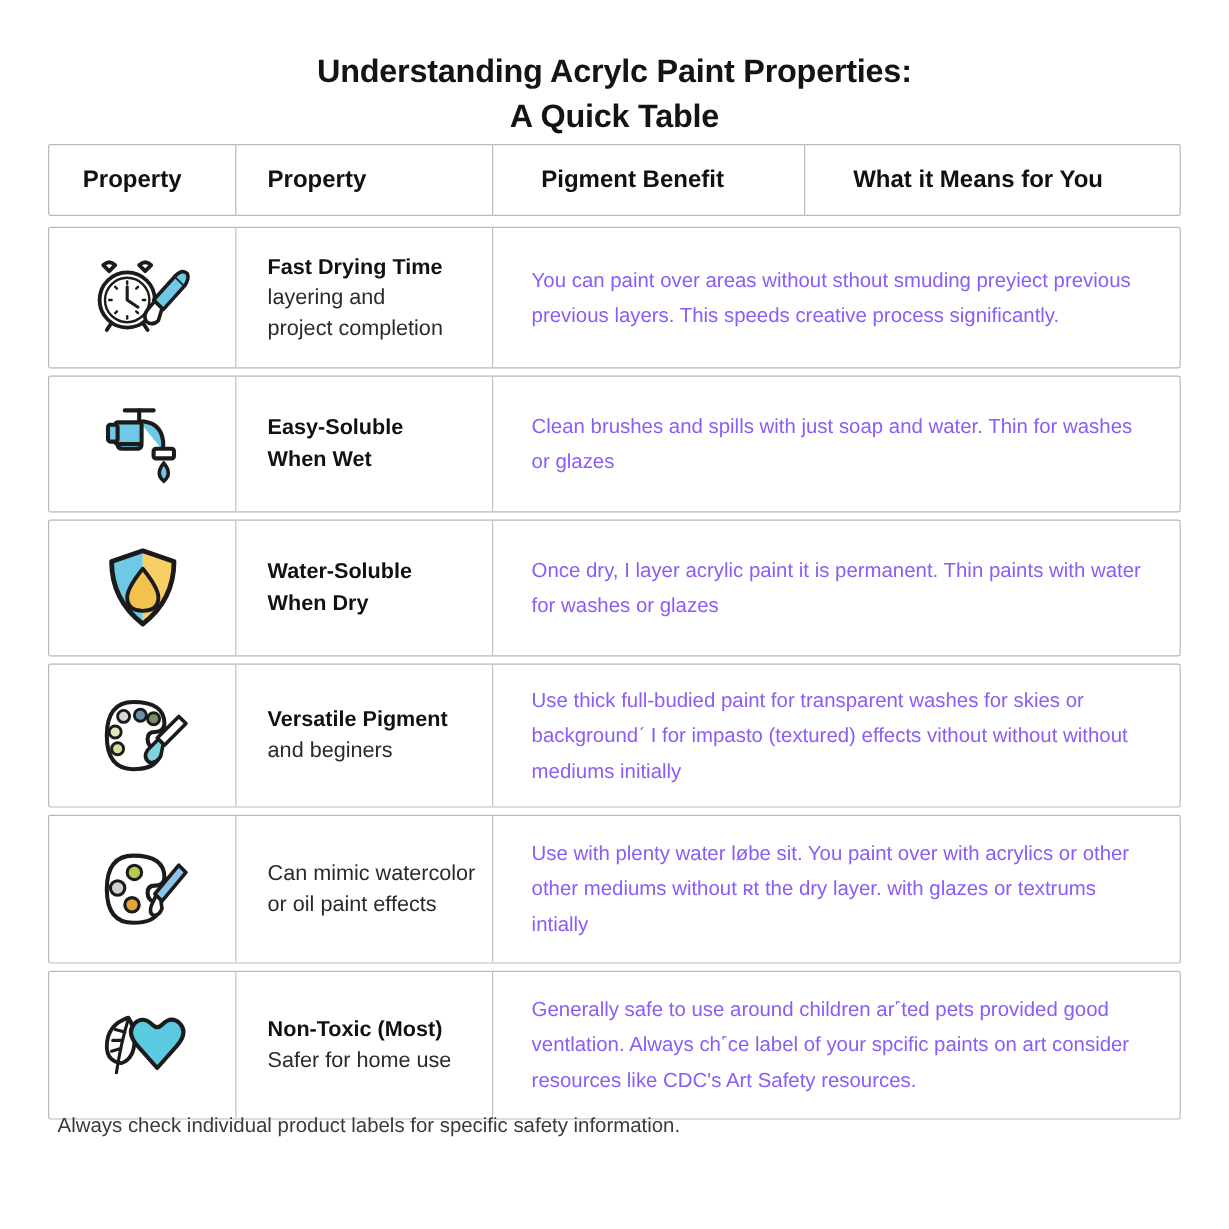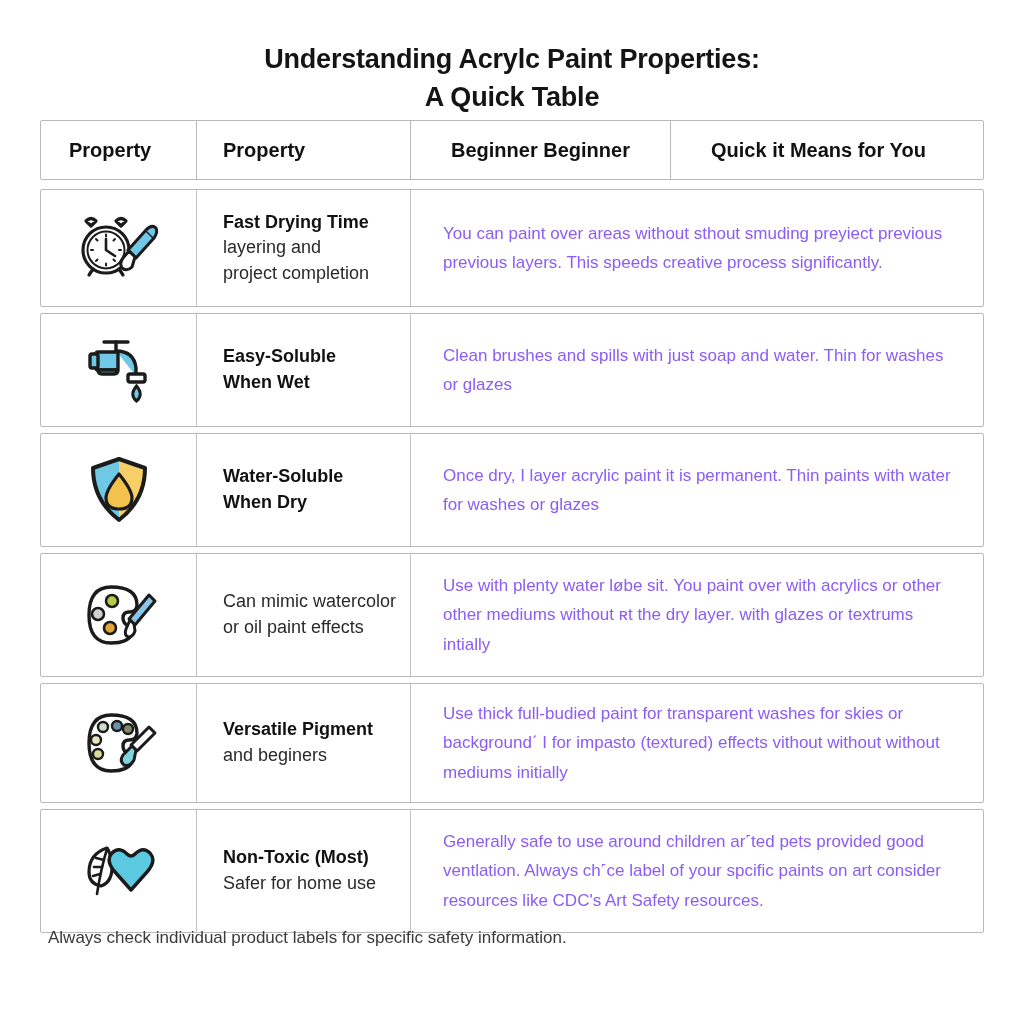--- a/index.html
+++ b/index.html
@@ -182,24 +182,24 @@
   <div class="table">
 
     <div class="row header-row">
       <div class="cell h-icon">
         <span class="h-text">Property</span>
       </div>
       <div class="cell h-prop">
         <span class="h-text">Property</span>
       </div>
       <div class="cell h-benefit">
-        <span class="h-text">Beginner Beginner</span>
+        <span class="h-text">Pigment Benefit</span>
       </div>
       <div class="cell h-means">
-        <span class="h-text">Quick it Means for You</span>
+        <span class="h-text">What it Means for You</span>
       </div>
     </div>
 
     <div class="row r1">
       <div class="cell c-icon">
         <span class="icon-wrap">
           <svg width="82" height="72" viewBox="0 0 82 72">
             <g fill="none" stroke="#1b1b1b" stroke-width="3.2" stroke-linecap="round" stroke-linejoin="round">
               <path d="M13 14 L8 9 M13 14 L18 9 M8 9 Q13 4 18 9"></path>
               <path d="M43 14 L38 9 M43 14 L48 9 M38 9 Q43 4 48 9"></path>
@@ -289,46 +289,20 @@
         <div class="prop-stack">
           <div class="prop-title">Water-Soluble<br>When Dry</div>
           <div class="prop-sub"></div>
         </div>
       </div>
       <div class="cell c-desc">
         <div class="desc-text">Once dry, I layer acrylic paint it is permanent. Thin paints with water for washes or glazes</div>
       </div>
     </div>
 
-    <div class="row r4">
-      <div class="cell c-icon">
-        <span class="icon-wrap">
-          <svg width="80" height="72" viewBox="0 0 80 72">
-            <path d="M32 8 Q58 8 58 26 Q58 33 50 33 Q44 33 44 39 Q44 45 50 47 Q55 49 53 55 Q49 64 32 64 Q10 64 10 36 Q10 8 32 8 Z" fill="#ffffff" stroke="#1b1b1b" stroke-width="3.4" stroke-linejoin="round"></path>
-            <circle cx="33" cy="22" r="6" fill="#b5cc49" stroke="#1b1b1b" stroke-width="2.6"></circle>
-            <circle cx="19" cy="35" r="6" fill="#cfd2cc" stroke="#1b1b1b" stroke-width="2.6"></circle>
-            <circle cx="31" cy="49" r="6" fill="#e0a43a" stroke="#1b1b1b" stroke-width="2.6"></circle>
-            <g>
-              <path d="M70 16 L76 22 L56 46 L50 40 Z" fill="#8ac4e8" stroke="#1b1b1b" stroke-width="3" stroke-linejoin="round"></path>
-              <path d="M55 45 L51 41 L47 50 Q45 56 49 58 Q54 58 56 52 Z" fill="#ffffff" stroke="#1b1b1b" stroke-width="3" stroke-linejoin="round"></path>
-            </g>
-          </svg>
-        </span>
-      </div>
-      <div class="cell c-prop">
-        <div class="prop-stack">
-          <div class="prop-title"></div>
-          <div class="prop-sub">Can mimic watercolor<br>or oil paint effects</div>
-        </div>
-      </div>
-      <div class="cell c-desc">
-        <div class="desc-text">Use with plenty water løbe sit. You paint over with acrylics or other other mediums without ʀt the dry layer.   with glazes or textrums intially</div>
-      </div>
-    </div>
-
     <div class="row r5">
       <div class="cell c-icon">
         <span class="icon-wrap">
           <svg width="80" height="72" viewBox="0 0 80 72">
             <path d="M32 8 Q58 8 58 26 Q58 33 50 33 Q44 33 44 39 Q44 45 50 47 Q55 49 53 55 Q49 64 32 64 Q10 64 10 36 Q10 8 32 8 Z" fill="#ffffff" stroke="#1b1b1b" stroke-width="3.4" stroke-linejoin="round"></path>
             <circle cx="24" cy="20" r="5" fill="#cfd9cc" stroke="#1b1b1b" stroke-width="2.4"></circle>
             <circle cx="38" cy="19" r="5" fill="#6a93a8" stroke="#1b1b1b" stroke-width="2.4"></circle>
             <circle cx="49" cy="22" r="5" fill="#7c8c6a" stroke="#1b1b1b" stroke-width="2.4"></circle>
             <circle cx="17" cy="33" r="5" fill="#e8e4c0" stroke="#1b1b1b" stroke-width="2.4"></circle>
             <circle cx="19" cy="47" r="5" fill="#d8dd9a" stroke="#1b1b1b" stroke-width="2.4"></circle>
@@ -343,20 +317,46 @@
         <div class="prop-stack">
           <div class="prop-title">Versatile Pigment</div>
           <div class="prop-sub">and beginers</div>
         </div>
       </div>
       <div class="cell c-desc">
         <div class="desc-text">Use thick full-budied paint for transparent washes for skies or backgroundˊ I for impasto (textured) effects vithout without without mediums initially</div>
       </div>
     </div>
 
+    <div class="row r4">
+      <div class="cell c-icon">
+        <span class="icon-wrap">
+          <svg width="80" height="72" viewBox="0 0 80 72">
+            <path d="M32 8 Q58 8 58 26 Q58 33 50 33 Q44 33 44 39 Q44 45 50 47 Q55 49 53 55 Q49 64 32 64 Q10 64 10 36 Q10 8 32 8 Z" fill="#ffffff" stroke="#1b1b1b" stroke-width="3.4" stroke-linejoin="round"></path>
+            <circle cx="33" cy="22" r="6" fill="#b5cc49" stroke="#1b1b1b" stroke-width="2.6"></circle>
+            <circle cx="19" cy="35" r="6" fill="#cfd2cc" stroke="#1b1b1b" stroke-width="2.6"></circle>
+            <circle cx="31" cy="49" r="6" fill="#e0a43a" stroke="#1b1b1b" stroke-width="2.6"></circle>
+            <g>
+              <path d="M70 16 L76 22 L56 46 L50 40 Z" fill="#8ac4e8" stroke="#1b1b1b" stroke-width="3" stroke-linejoin="round"></path>
+              <path d="M55 45 L51 41 L47 50 Q45 56 49 58 Q54 58 56 52 Z" fill="#ffffff" stroke="#1b1b1b" stroke-width="3" stroke-linejoin="round"></path>
+            </g>
+          </svg>
+        </span>
+      </div>
+      <div class="cell c-prop">
+        <div class="prop-stack">
+          <div class="prop-title"></div>
+          <div class="prop-sub">Can mimic watercolor<br>or oil paint effects</div>
+        </div>
+      </div>
+      <div class="cell c-desc">
+        <div class="desc-text">Use with plenty water løbe sit. You paint over with acrylics or other other mediums without ʀt the dry layer.   with glazes or textrums intially</div>
+      </div>
+    </div>
+
     <div class="row r6">
       <div class="cell c-icon">
         <span class="icon-wrap">
           <svg width="80" height="70" viewBox="0 0 80 70">
 
             <path d="M28 12 Q10 18 10 36 Q10 48 22 50 Q34 46 33 28 Q32 18 28 12 Z" fill="#ffffff" stroke="#1b1b1b" stroke-width="3.2" stroke-linejoin="round"></path>
             <g fill="none" stroke="#1b1b1b" stroke-width="2.6" stroke-linecap="round">
               <path d="M28 13 Q22 32 18 58"></path>
               <path d="M25 24 L17 22"></path>
               <path d="M23 31 L15 31"></path>

